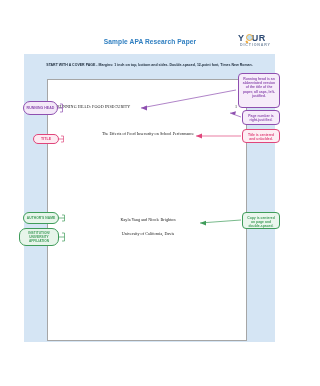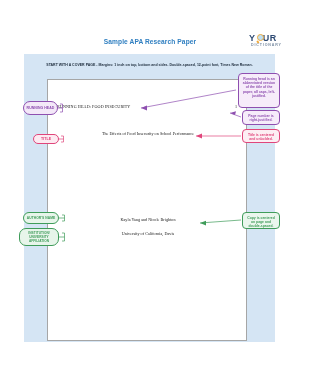--- a/index.html
+++ b/index.html
@@ -11,21 +11,21 @@
   .root{position:absolute;inset:0;background:#ffffff;}
 
   
   .header{position:absolute;left:0;top:0;width:298px;height:52px;background:#ffffff;}
   .doc-title{
     position:absolute;left:70px;top:38px;width:160px;text-align:center;
     font-size:6.6px;font-weight:bold;color:#2f7fc1;letter-spacing:.1px;
     line-height:8px;white-space:nowrap;
   }
   
-  .logo{position:absolute;left:243px;top:33px;width:50px;height:17px;text-align:center;}
+  .logo{position:absolute;left:232px;top:33px;width:50px;height:17px;text-align:center;}
   .logo-word{
     position:absolute;left:6px;top:0px;font-size:9px;font-weight:bold;
     letter-spacing:.4px;color:#3d5a80;line-height:10px;
   }
   .logo-y{color:#2d4a73;}
   .logo-u{color:#2d4a73;}
   .logo-o-wrap{position:absolute;left:13.5px;top:0.5px;width:9px;height:9px;}
   .logo-o-ring{
     position:absolute;left:0;top:0;width:7.4px;height:7.4px;border-radius:50%;
     border:1.5px solid #f0a93b;box-sizing:border-box;background:#bfe0f2;

